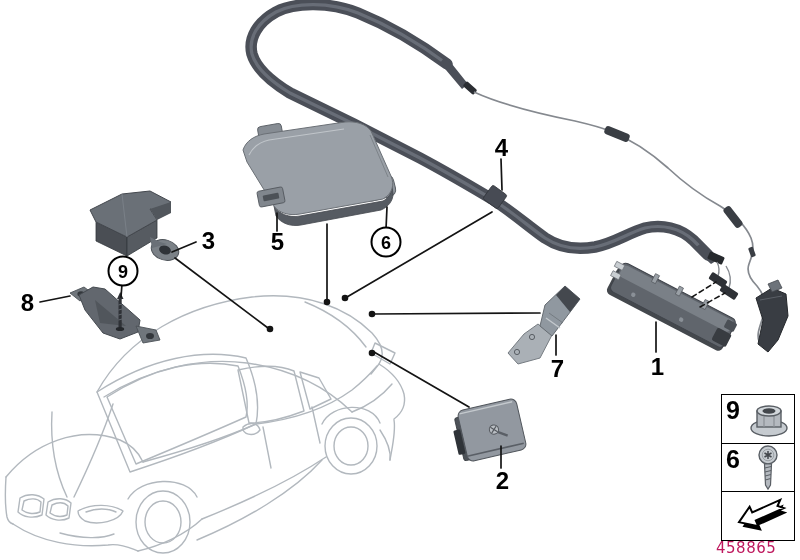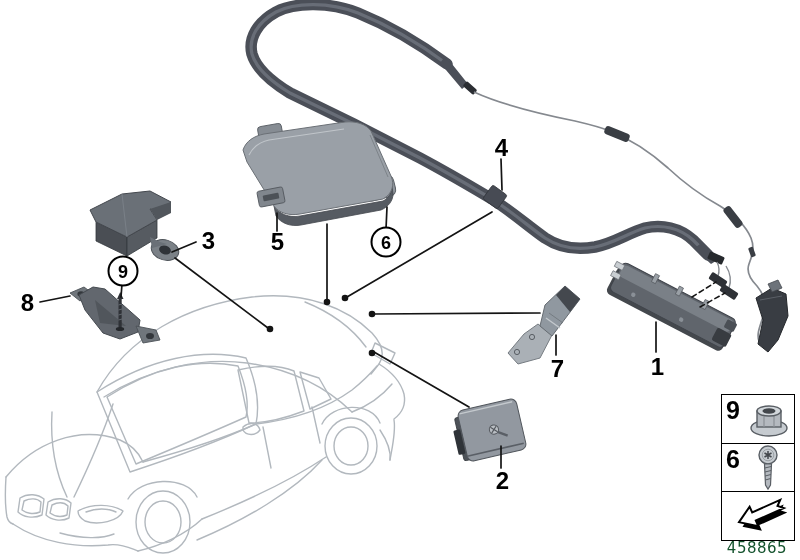--- a/index.html
+++ b/index.html
@@ -12,22 +12,22 @@
   .callout.circled{width:27px;height:27px;border:2.3px solid #000;border-radius:50%;
            background:#fff;display:flex;align-items:center;justify-content:center;
            font-size:18px;letter-spacing:0;}
   .legend{position:absolute;left:721px;top:394px;width:72px;height:145px;
           border:1.7px solid #000;display:flex;flex-direction:column;background:#fff;}
   .legend .cell{position:relative;flex:1;border-bottom:1.7px solid #000;}
   .legend .cell:last-child{border-bottom:none;}
   .legend .num{position:absolute;left:4px;top:1px;font:700 25px "Liberation Sans",sans-serif;
           letter-spacing:-1px;}
   .legend svg{position:absolute;}
-  .drawing-number{position:absolute;left:716px;top:539px;width:82px;text-align:center;
-          font:400 15px "DejaVu Sans",sans-serif;color:#14532d;letter-spacing:.5px;}
+  .drawing-number{position:absolute;left:716px;top:539px;width:82px;
+          font:400 15px "DejaVu Sans",sans-serif;color:#be185d;letter-spacing:.5px;}
 </style>
 </head>
 <body>
 
 <div class="stage">
 
   <svg class="art" width="800" height="560" viewBox="0 0 800 560">
 
     <g stroke="#b2b8be" stroke-width="1.4" fill="none" stroke-linecap="round" stroke-linejoin="round">
       <path d="M 6,477 C 34,443 78,425 120,440 C 132,445 139,453 143,462"></path>

